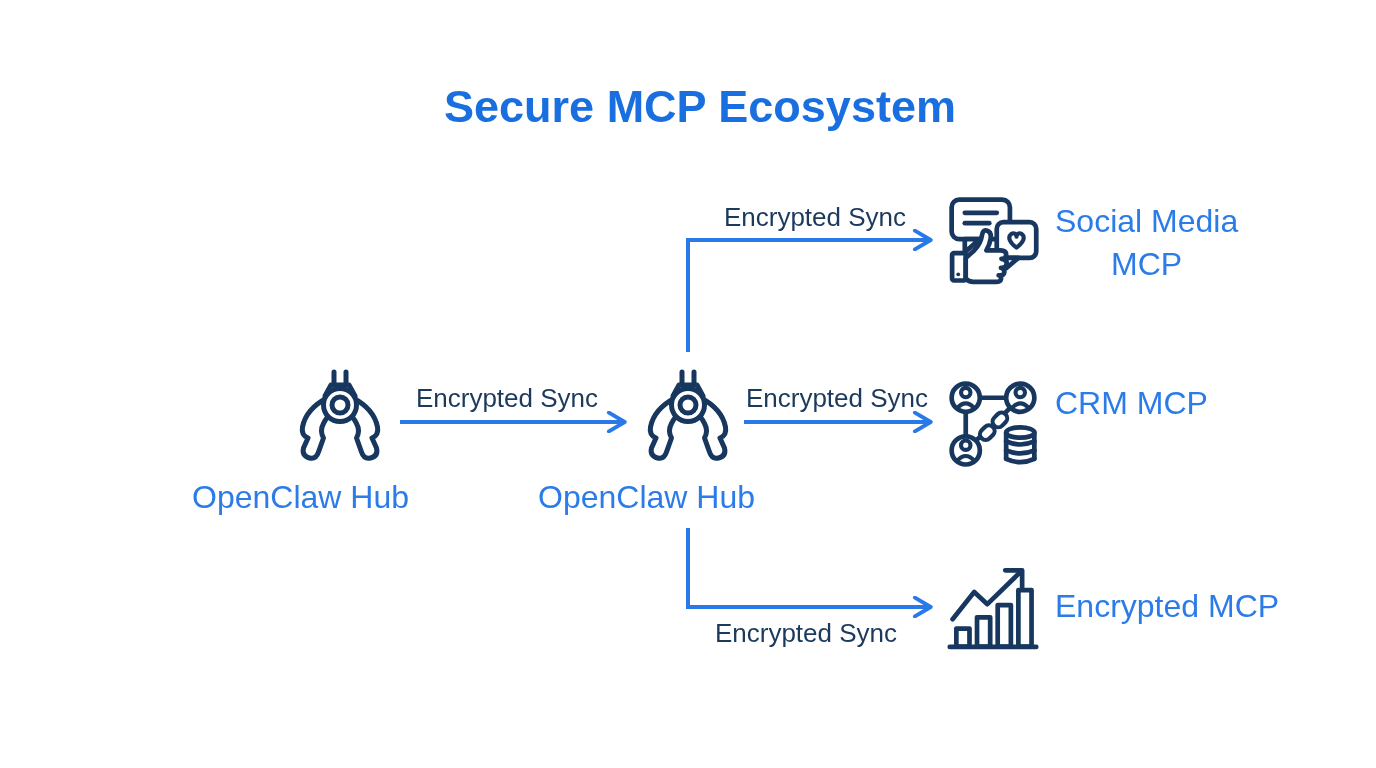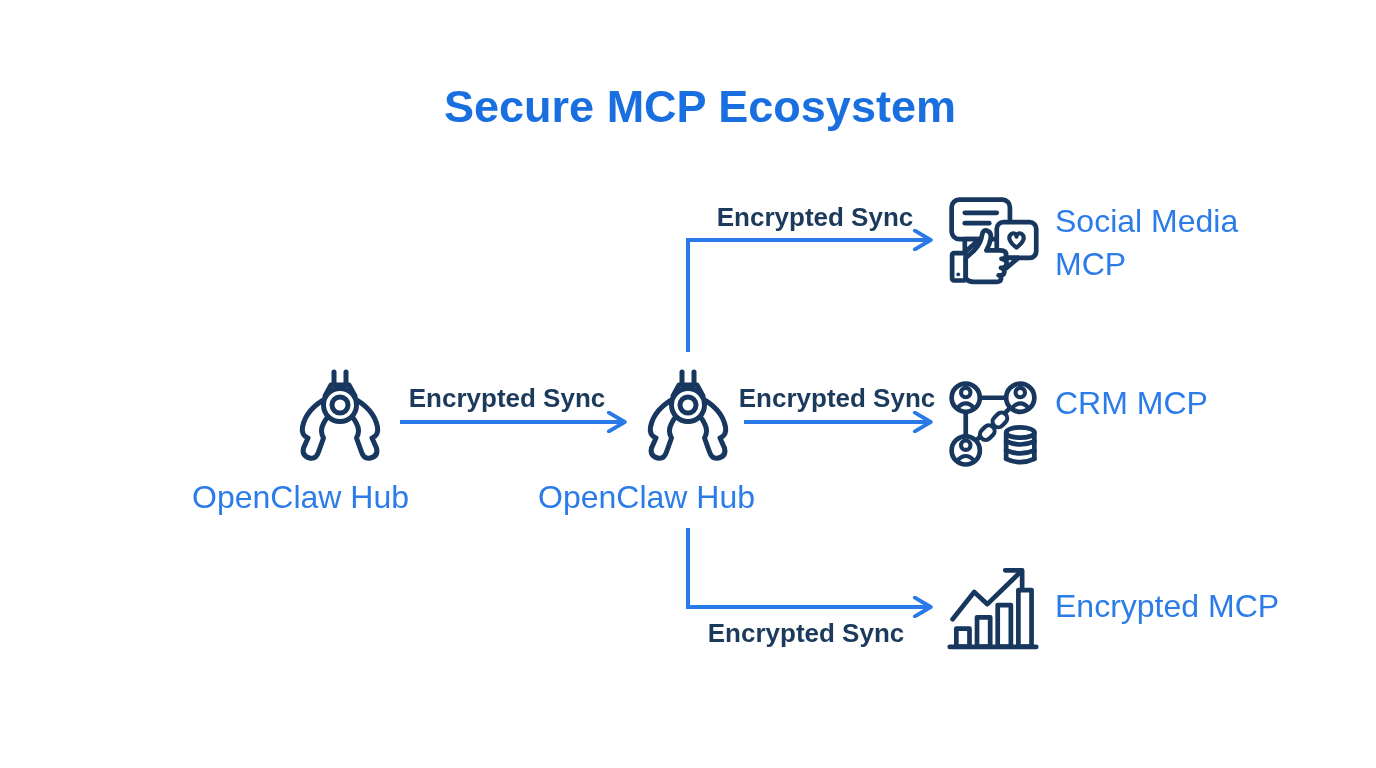--- a/index.html
+++ b/index.html
@@ -17,27 +17,27 @@
   }
   .title{
     position:absolute;left:0;top:70px;width:100%;margin:12px;text-align:center;
     font-size:45px;font-weight:700;color:var(--title-text);line-height:1.1;
   }
   .edges{position:absolute;left:0;top:0;width:1376px;height:768px;pointer-events:none;}
   .edge{stroke:var(--edge-line);stroke-width:4;fill:none;}
   .arrowhead-path{stroke:var(--edge-line);stroke-width:2.1;fill:none;stroke-linecap:round;stroke-linejoin:round;}
   .edge-label{
     position:absolute;font-size:26px;color:var(--edge-label-text);
-    text-align:center;line-height:1.2;white-space:nowrap;font-weight:bold;
+    text-align:center;line-height:1.2;white-space:nowrap;
   }
   .node-label{
     position:absolute;font-size:32px;color:var(--node-label-text);line-height:43px;white-space:nowrap;
   }
   .node-label.centered{text-align:left;}
-  .node-label .line{display:block;}
+  .node-label .line{display:block;text-align:center;}
   .icon{position:absolute;display:block;}
   .icon svg{display:block;}
   .icon .s{stroke:var(--icon-stroke);fill:none;stroke-width:5;stroke-linecap:round;stroke-linejoin:round;}
   .icon .sw{stroke:var(--icon-stroke);fill:#ffffff;stroke-width:5;stroke-linecap:round;stroke-linejoin:round;}
   .icon .thin{stroke-width:4.4;}
   .icon .fdot{fill:var(--icon-stroke);stroke:none;}
 </style>
 </head>
 <body>
 

